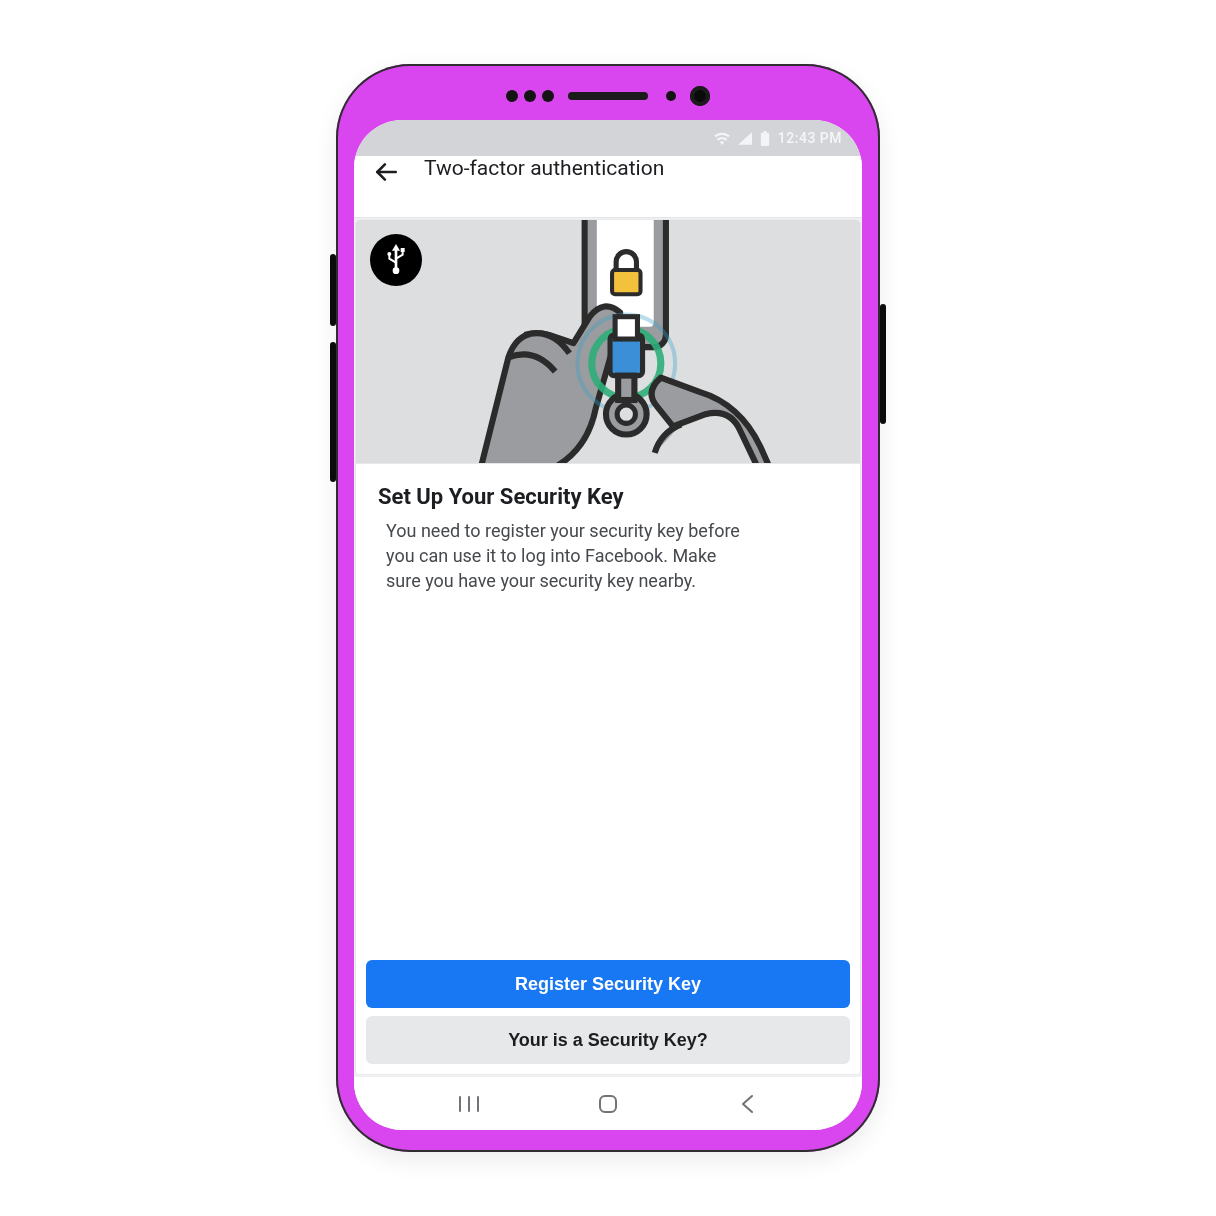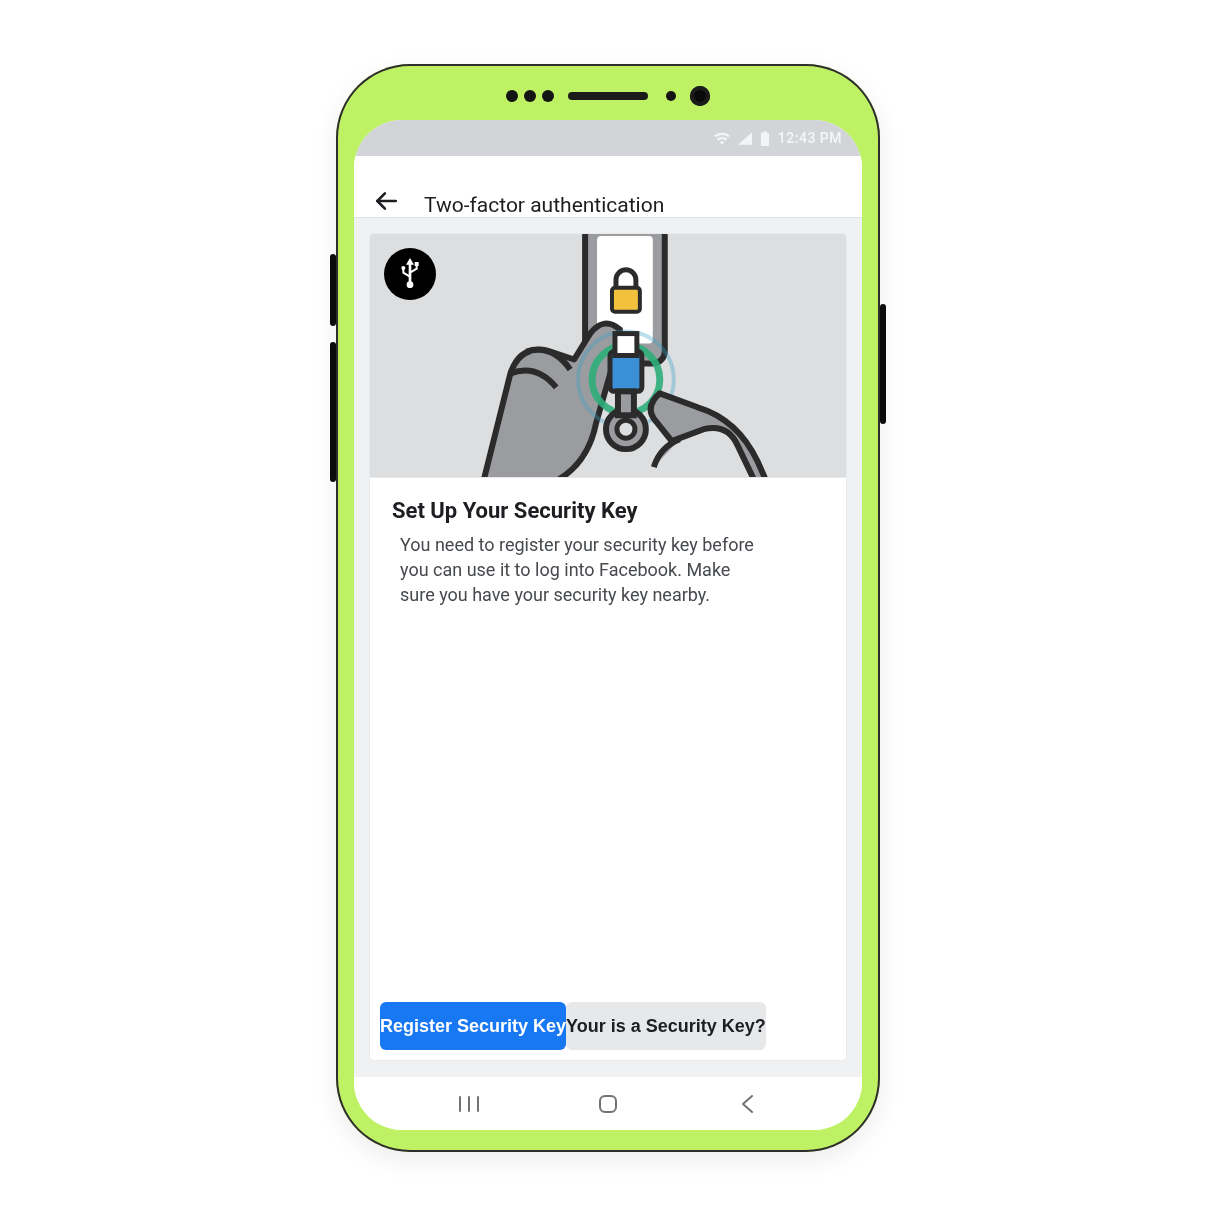--- a/index.html
+++ b/index.html
@@ -12,21 +12,21 @@
   }
 
   
   .phone {
     position: absolute;
     left: 50%;
     top: 50%;
     transform: translate(-50%, -50%);
     width: 544px;
     height: 1088px;
-    background: #bef264;
+    background: #d946ef;
     border-radius: 74px;
     box-shadow: inset 0 0 0 2px #2e2e2e, 0 8px 24px rgba(0,0,0,0.08);
   }
   
   .side-btn { position:absolute; background:#0b0b0b; border-radius:4px; }
   .side-left1 { left:-6px; top:190px; width:6px; height:72px; }
   .side-left2 { left:-6px; top:278px; width:6px; height:140px; }
   .side-right { right:-6px; top:240px; width:6px; height:120px; }
 
   
@@ -58,29 +58,29 @@
     display:flex; align-items:center; justify-content:flex-end;
     padding:0 20px; gap:8px;
     color:#f5f6f8; font-size:14px; font-weight:500;
   }
   .wifi-icon svg, .signal-icon svg, .battery-icon svg { display:block; }
   .clock { font-size:14px; letter-spacing:0.5px; }
 
   
   .appbar {
     height:62px; background:#fff;
-    display:flex; align-items:flex-end; gap:22px;
+    display:flex; align-items:flex-start; gap:22px;
     padding:0 16px;
     border-bottom:1px solid #e3e4e6;
   }
   .back-btn { width:32px; height:32px; display:flex; align-items:center; justify-content:center; }
   .appbar-title { font-size:21px; color:#1c1e21; font-weight:400; }
 
   
-  .content { flex:1; background:#f0f1f3; padding:16px; display:flex; flex-direction:column; }
+  .content { flex:1; background:#f0f1f3; padding:2px; display:flex; flex-direction:column; }
   .card {
     flex:1; background:#fff; border-radius:4px;
     display:flex; flex-direction:column; overflow:hidden;
     box-shadow: 0 0 0 1px #e9eaec;
   }
 
   
   .illus {
     height:244px; background:#dcdedf; position:relative; overflow:hidden;
     border-bottom:1px solid #e6e7e9;
@@ -90,21 +90,21 @@
     border-radius:50%; background:#000; display:flex; align-items:center; justify-content:center;
   }
 
   
   .card-body { padding:20px 22px 0 22px; }
   .card-title { font-size:22px; font-weight:700; color:#1c1e21; margin-bottom:10px; }
   .card-desc  { font-size:18px; line-height:1.38; color:#46494d; max-width:360px;margin-left:8px; }
 
   .spacer { flex:1; }
 
-  .card-actions { padding:10px; display:flex; flex-direction:row; }
+  .card-actions { padding:10px; display:flex; flex-direction:column; gap:8px; }
   .btn {
     height:48px; border:none; border-radius:6px;
     font-size:18px; font-weight:600; cursor:pointer;
     display:flex; align-items:center; justify-content:center;
   }
   .btn-primary { background:#1877f2; color:#fff; }
   .btn-secondary { background:#e7e8ea; color:#1c1e21; }
 
   
   .navbar {

